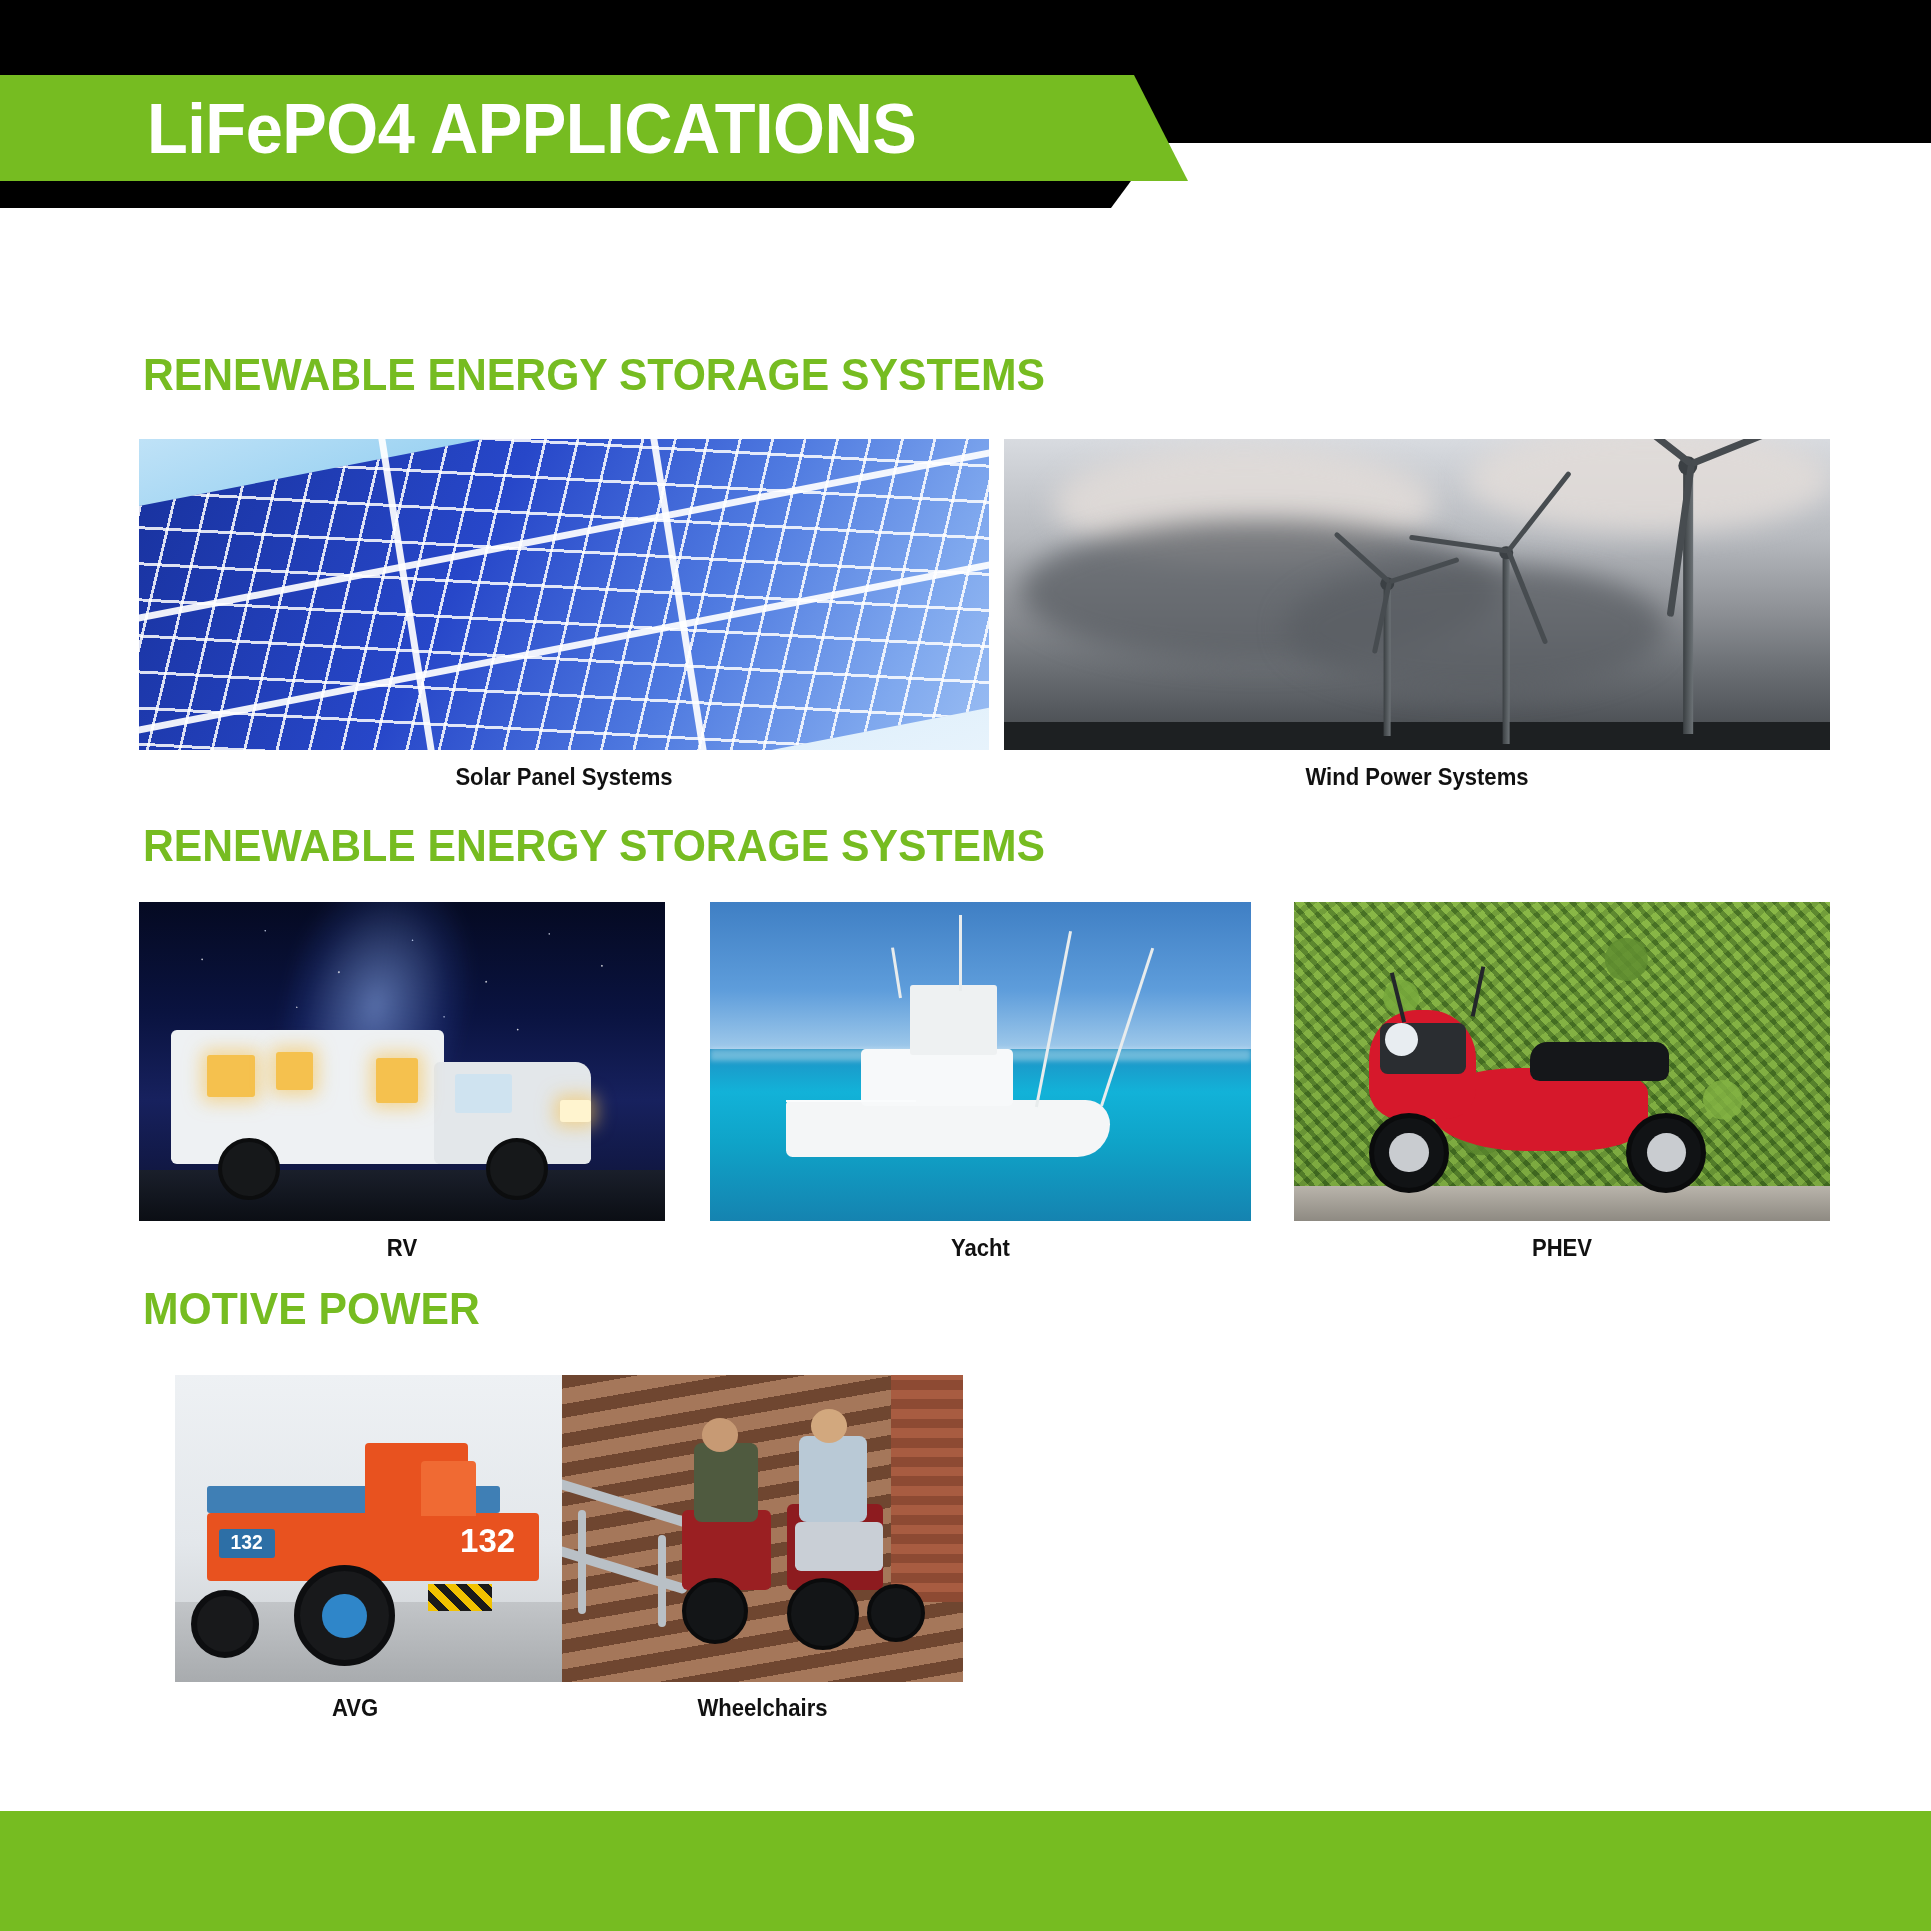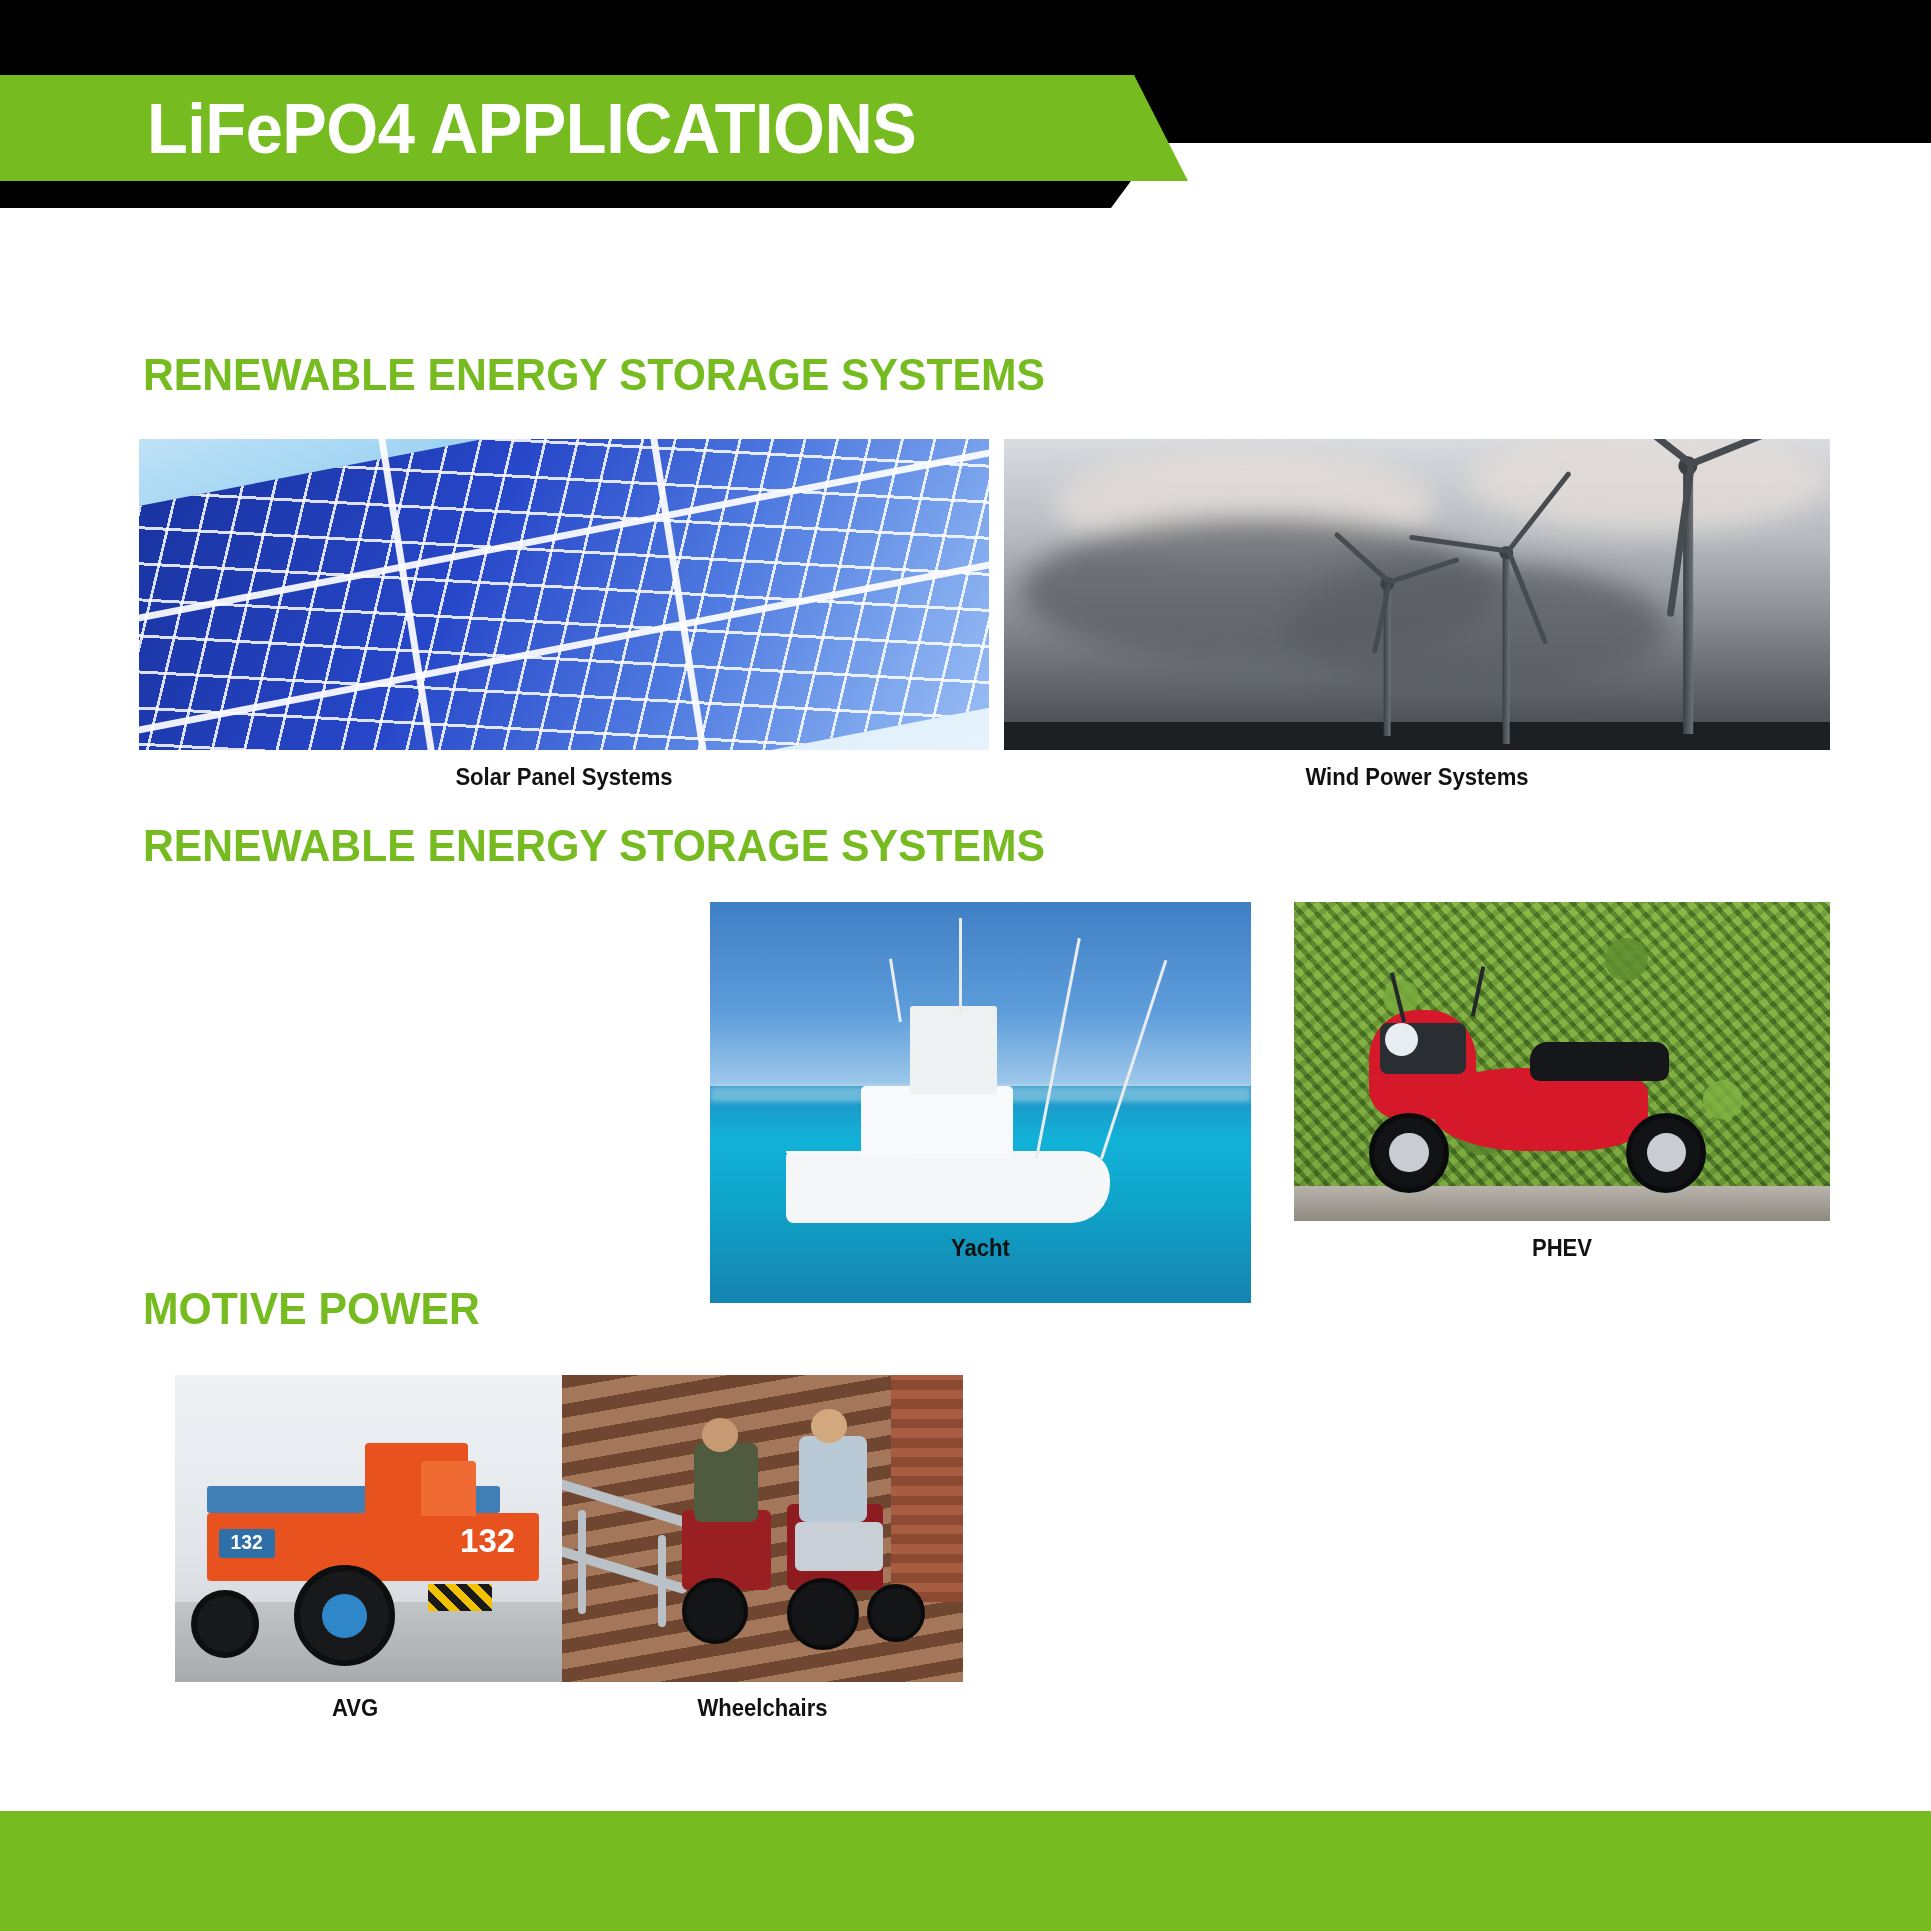--- a/index.html
+++ b/index.html
@@ -286,22 +286,42 @@
     <div class="caption" style="top:324px;">Wind Power Systems</div>
   </div>
 </div>
 
 <div class="section" style="top:821px;">
   <div class="section-title">RENEWABLE ENERGY STORAGE SYSTEMS</div>
 </div>
 
 <div class="row" style="top:890px;height:319px;">
 
-
-  <div class="cell" style="left:710px;top:0;width:541px;height:401px;">
+  <div class="cell" style="left:139px;top:0;width:526px;height:319px;">
+    <div class="thumb">
+      <div class="art">
+        <div class="rv-sky"></div>
+        <div class="milky"></div>
+        <div class="stars"></div>
+        <div class="rv-ground"></div>
+        <div class="rv-body" style="left:6%;top:40%;width:52%;height:42%;"></div>
+        <div class="rv-cab" style="left:56%;top:50%;width:30%;height:32%;"></div>
+        <div class="rv-win" style="left:13%;top:48%;width:9%;height:13%;"></div>
+        <div class="rv-win" style="left:26%;top:47%;width:7%;height:12%;"></div>
+        <div class="rv-win" style="left:45%;top:49%;width:8%;height:14%;"></div>
+        <div class="rv-win" style="left:60%;top:54%;width:11%;height:12%;background:#cfe3f0;box-shadow:none;"></div>
+        <div class="rv-win" style="left:80%;top:62%;width:6%;height:7%;background:#fff4cf;"></div>
+        <div class="rv-wheel" style="left:15%;top:74%;width:54px;height:54px;"></div>
+        <div class="rv-wheel" style="left:66%;top:74%;width:54px;height:54px;"></div>
+      </div>
+    </div>
+    <div class="caption" style="top:332px;">RV</div>
+  </div>
+
+  <div class="cell" style="left:710px;top:0;width:541px;height:319px;">
     <div class="thumb">
       <div class="art">
         <div class="sea-sky"></div>
         <div class="sea-water"></div>
         <div class="sea-foam"></div>
         <div class="hull" style="left:14%;top:62%;width:60%;height:18%;"></div>
         <div class="cabin" style="left:28%;top:46%;width:28%;height:18%;"></div>
         <div class="tower" style="left:37%;top:26%;width:16%;height:22%;"></div>
         <div class="rail" style="left:14%;top:62%;width:24%;"></div>
         <div class="antenna" style="left:46%;top:4%;height:24%;"></div>

